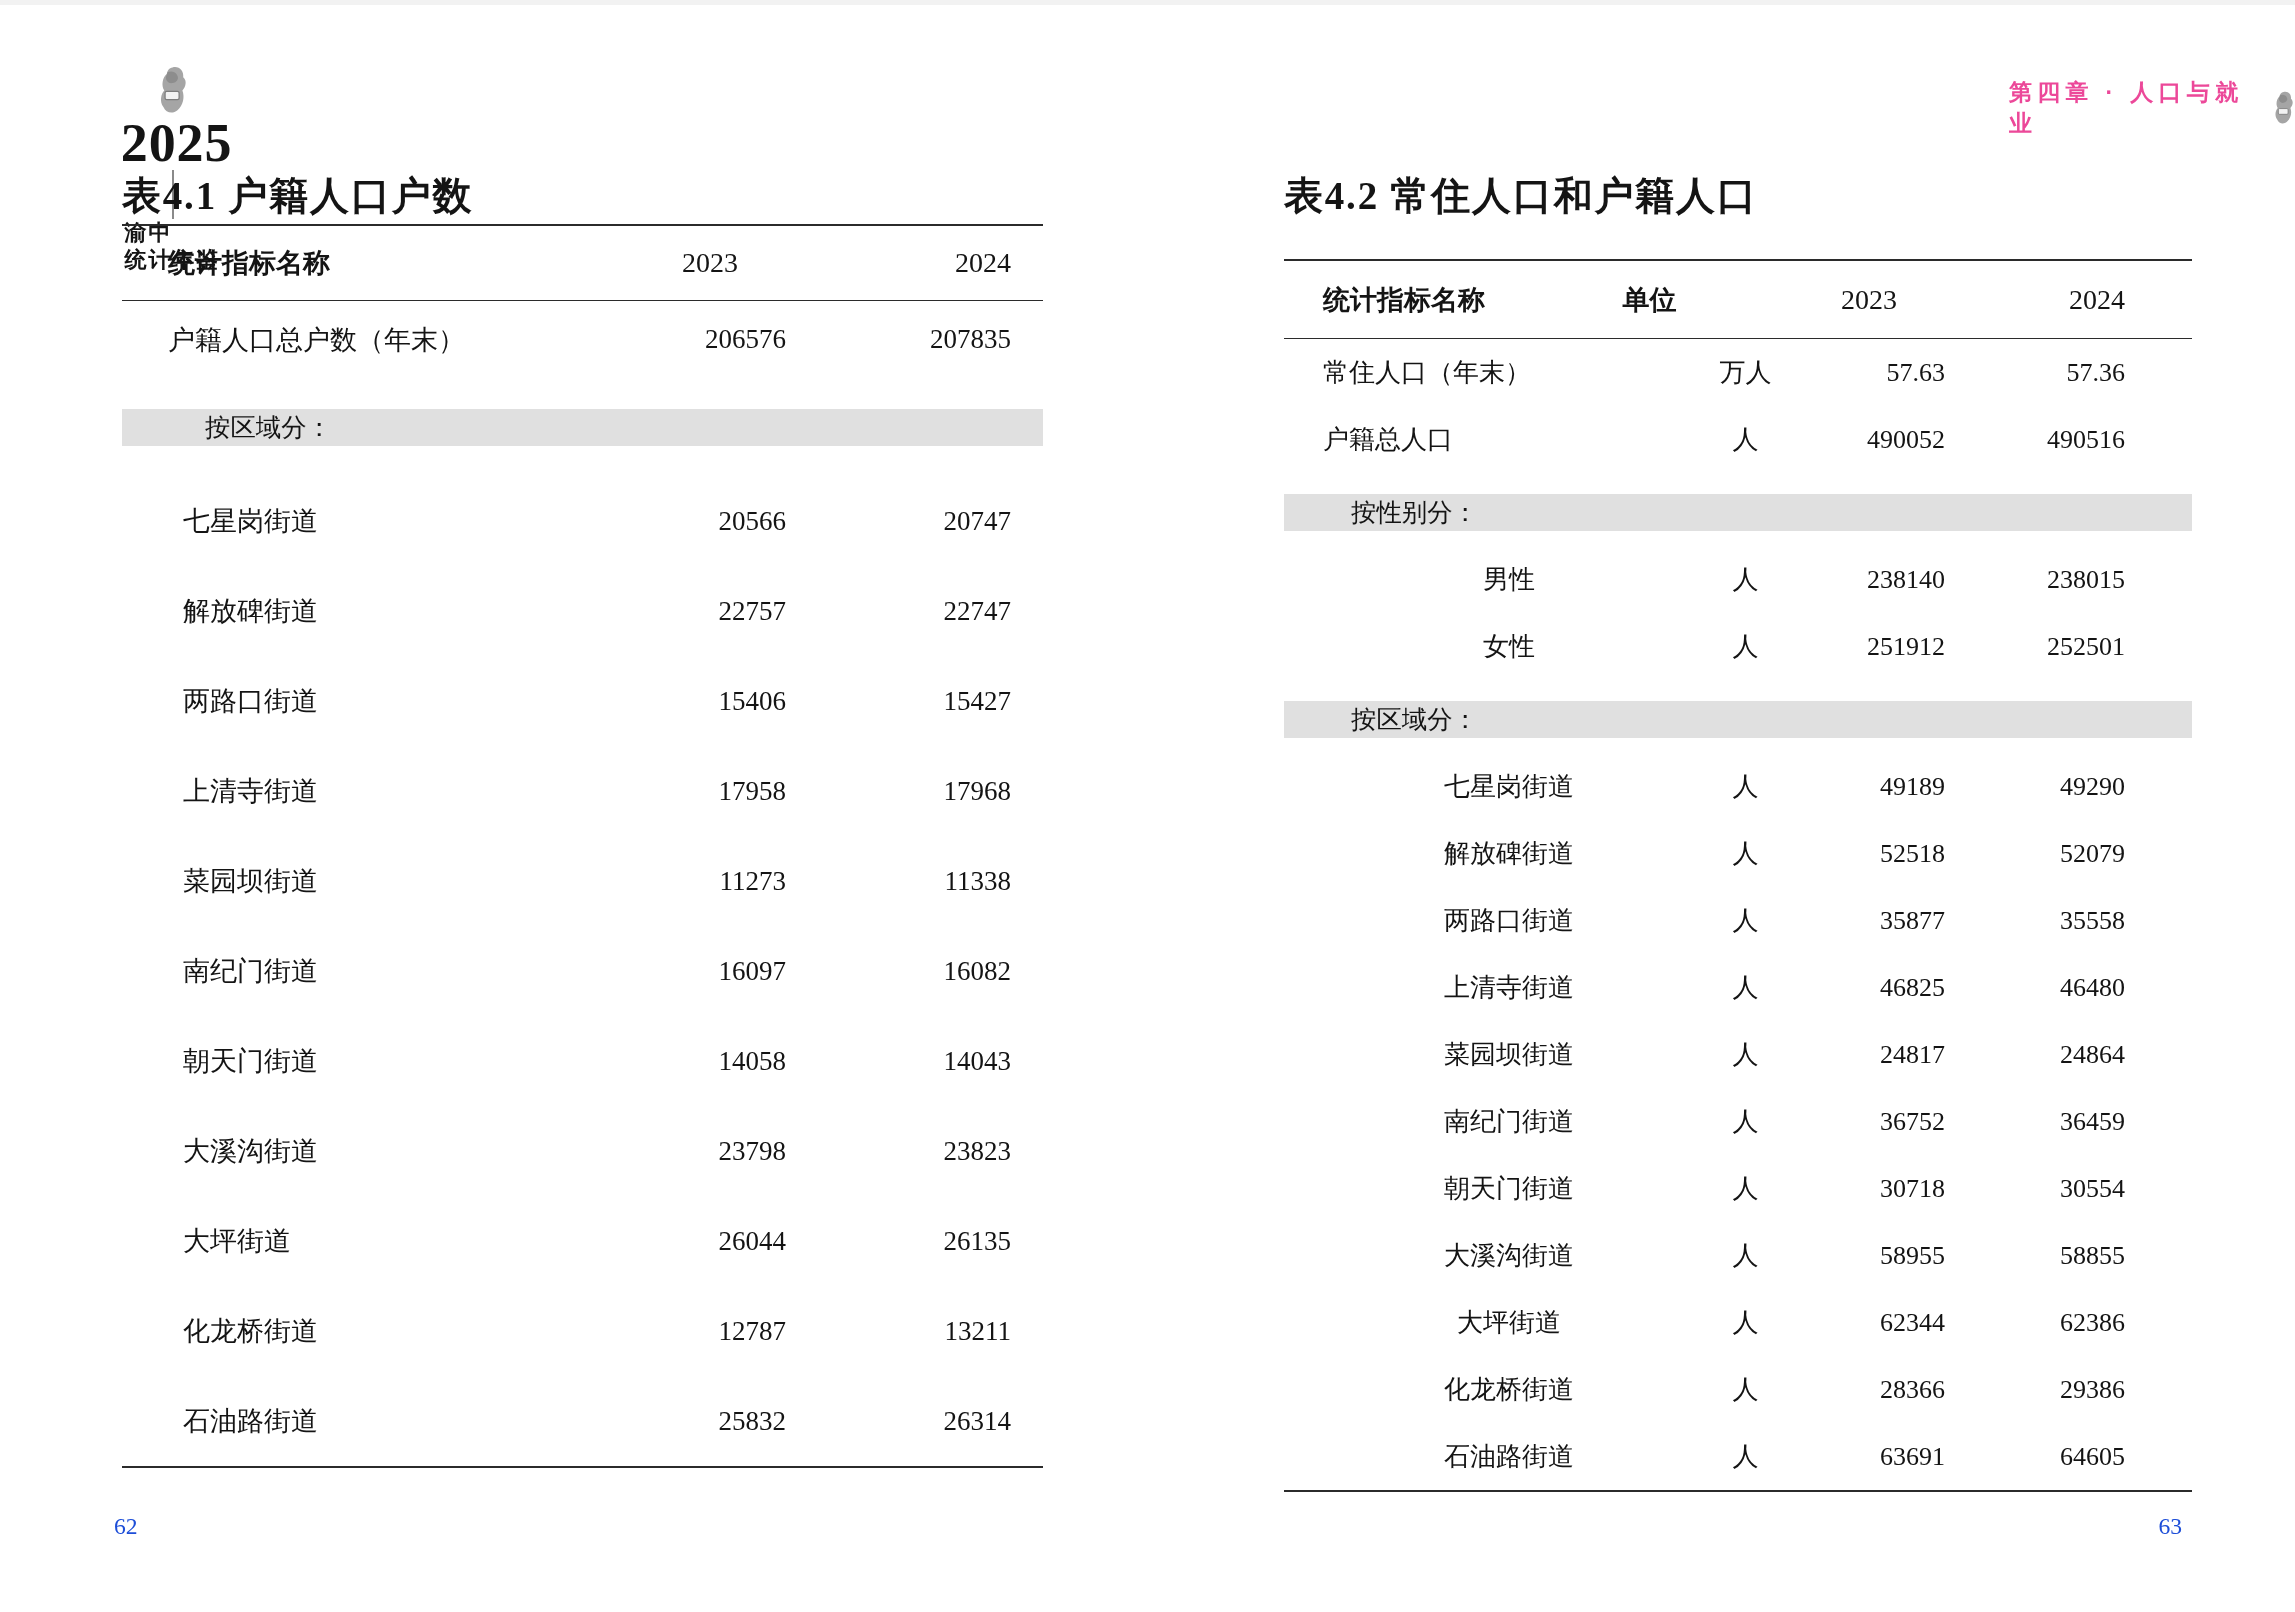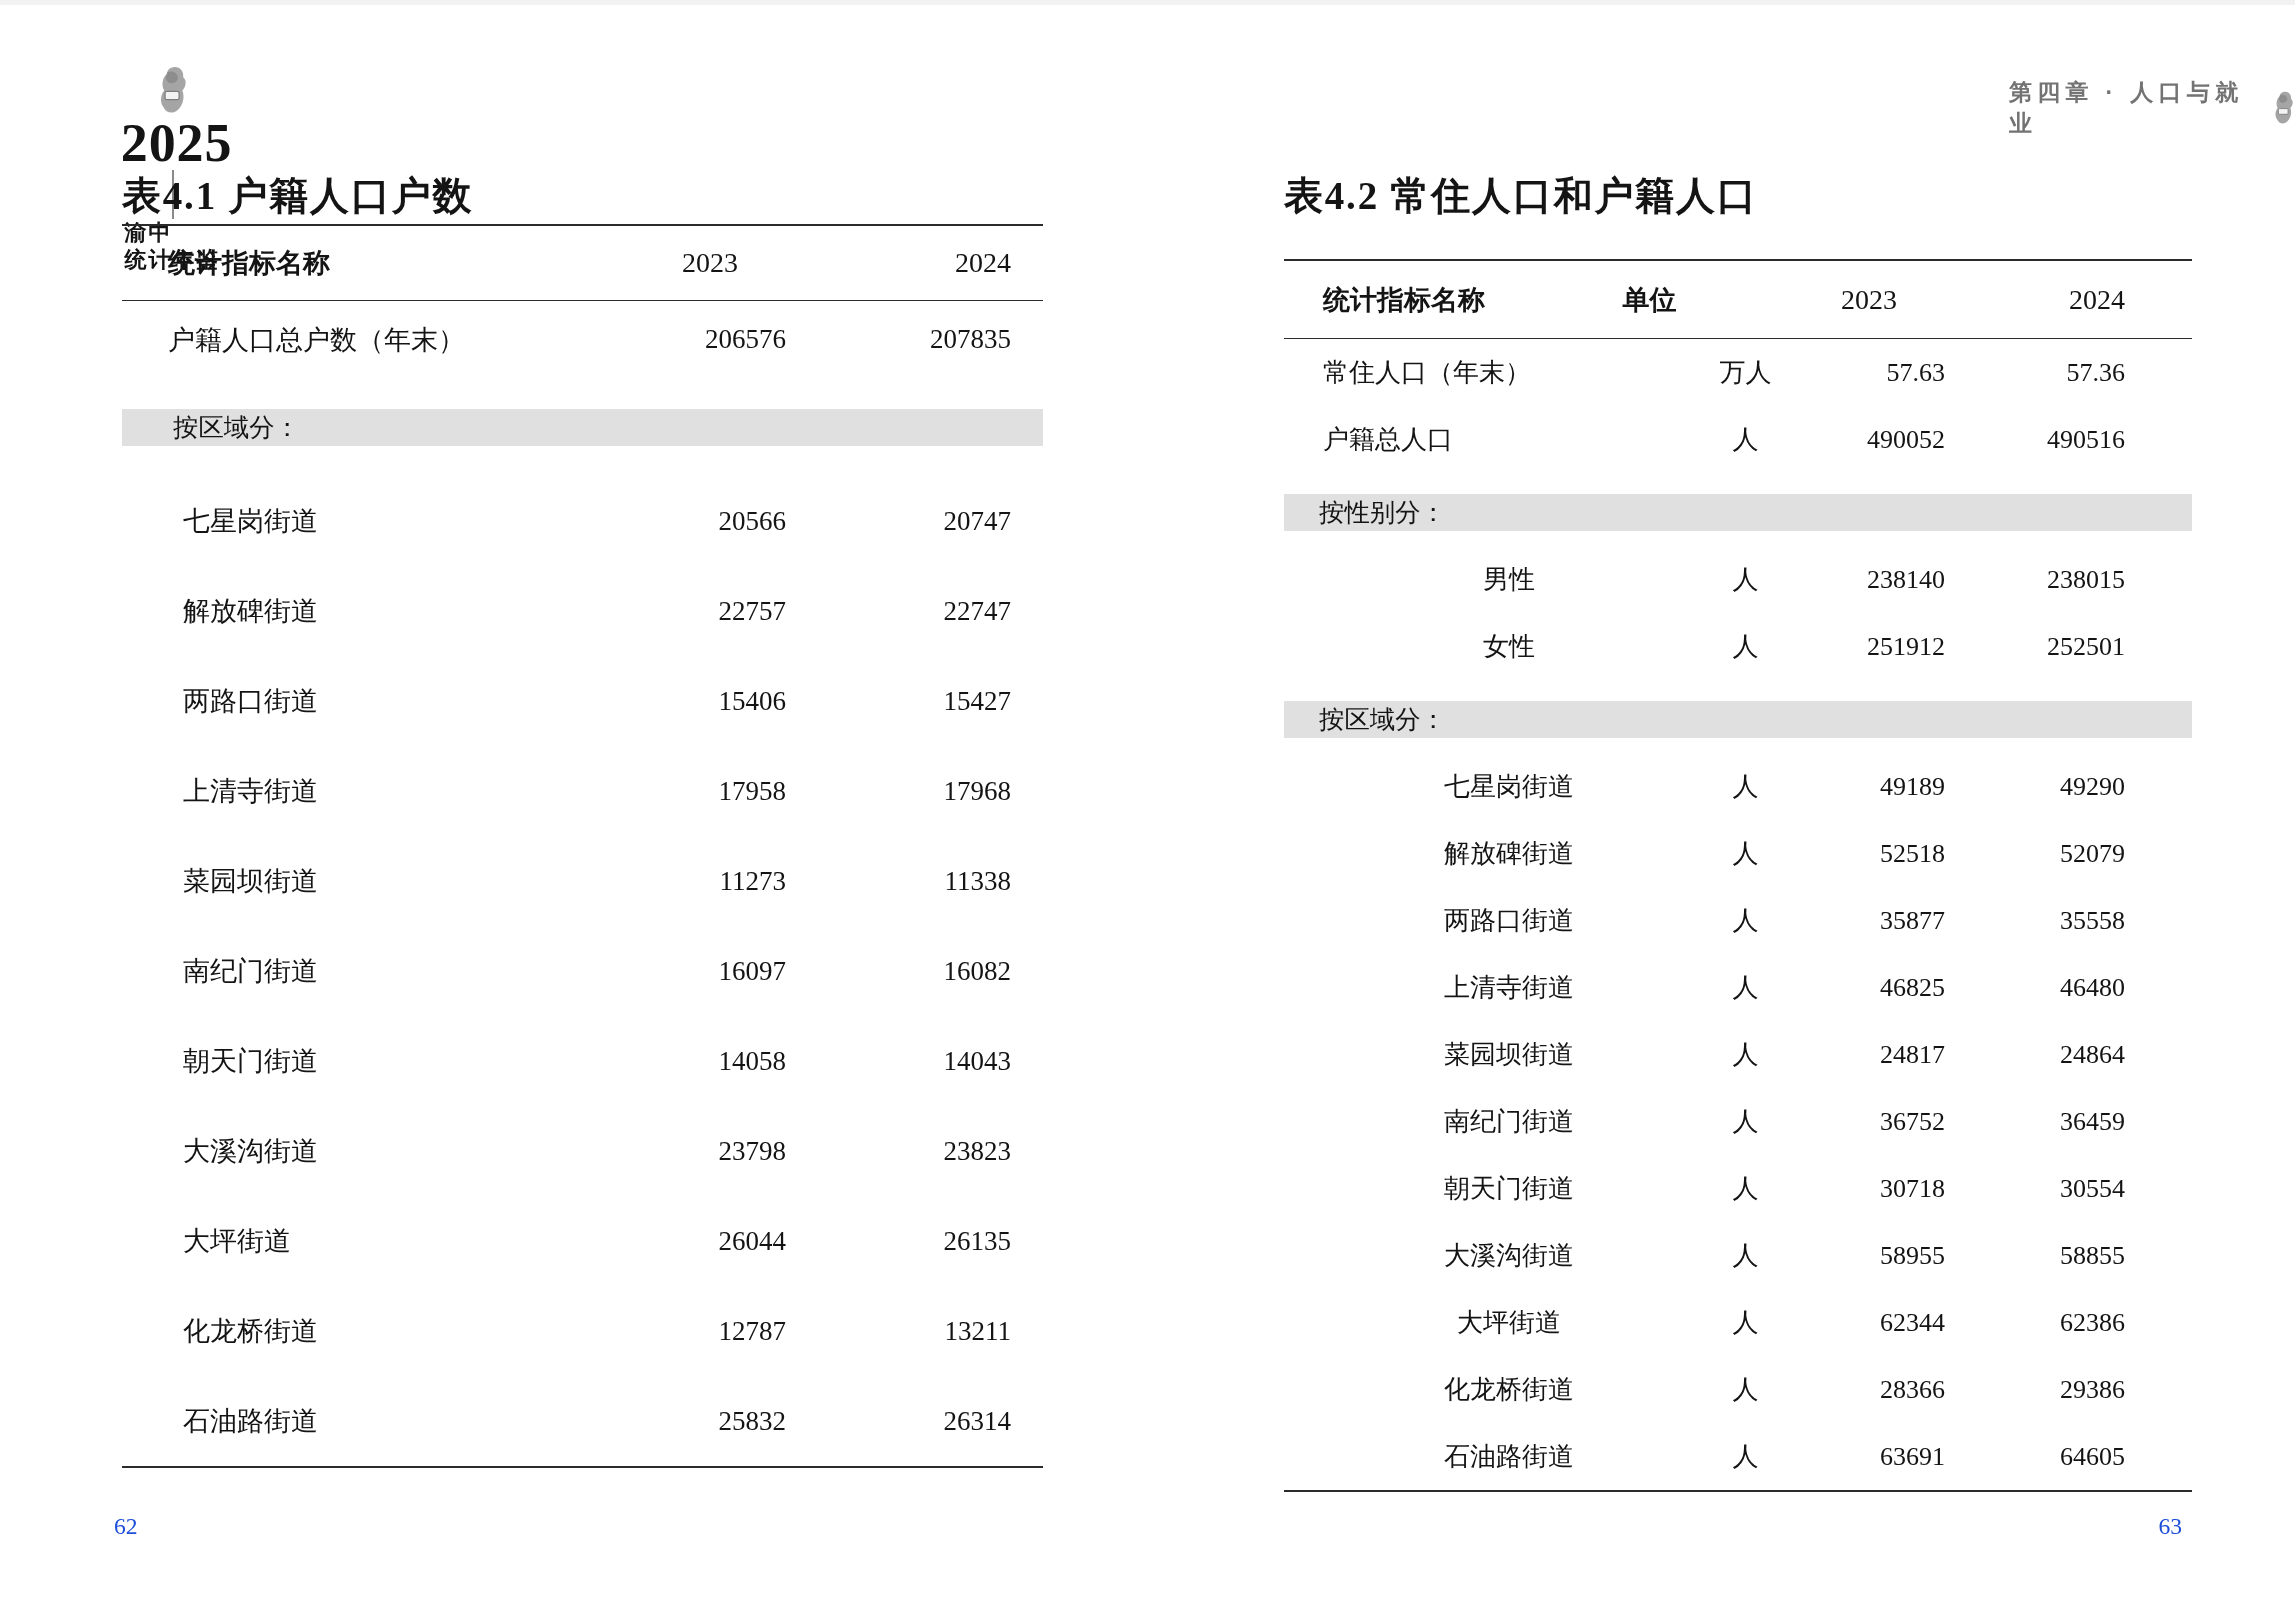--- a/index.html
+++ b/index.html
@@ -9,21 +9,21 @@
     overflow:hidden;border-top:5.3px solid #f2f2f2;box-sizing:border-box;
   }
   
   .hdr-logo{position:absolute;left:112px;top:60px;display:flex;align-items:center;flex-direction:column;}
   .seal{flex:0 0 auto;}
   .logo-year{font-size:54px;font-weight:bold;line-height:54px;letter-spacing:0.9px;margin-left:8.8px;}
   .logo-divider{width:1.8px;height:49px;background:#8a8a8a;margin:0 10.5px 0 12.3px;}
   .logo-cn{font-weight:bold;font-size:22px;line-height:27px;letter-spacing:1.8px;}
   .hdr-chapter{position:absolute;top:72px;left:2009px;display:flex;align-items:center;gap:7px;}
   .chapter-text{font-family:"Liberation Sans","DejaVu Sans",sans-serif;font-weight:bold;
-    font-size:23px;letter-spacing:5.3px;color:#737373;}
+    font-size:23px;letter-spacing:5.3px;color:#ec4899;}
   
   .col{position:absolute;top:166px;margin-left:10px;}
   .col-left{left:112px;width:921px;}
   .col-right{left:1274px;width:908px;}
   .tbl-title{font-size:39px;font-weight:bold;line-height:49px;letter-spacing:1.8px;}
   .unit-note{text-align:right;font-size:23.6px;line-height:30px;margin-top:6.1px;}
   
   .tbl{border-top:2.6px solid #2b2b2b;border-bottom:2.6px solid #2b2b2b;}
   .t1-top{margin-top:4.4px;}
   .t2-top{margin-top:39px;}
@@ -42,21 +42,21 @@
   .t1 .c.val{padding-right:32px;}
   .t2 .c.val{padding-right:67px;}
   .c.unit{text-align:center;}
   .row-head .c{font-size:27px;}
   .row-head .val{font-weight:normal;font-size:28px;}
   .t1 .row-total{height:77px;}
   .t2 .row-data{height:67px;}
   .t1 .street{height:90px;}
   .t2 .street{height:67px;}
   .sp35{height:31px;}.sp34{height:30px;}.sp24{height:21px;}.sp17{height:15px;}
-  .band{height:37px;background:#e0e0e0;display:flex;align-items:center;}
+  .band{height:37px;background:#e0e0e0;display:flex;align-items:center;padding-left:32px;}
   .band .band-label{font-size:25.4px;padding-left:51px;}
   .t2 .band .band-label{padding-left:35px;}
   
   .pagenum{position:absolute;top:1508px;font-size:23.6px;color:#1d4ed8;}
   .pn-left{left:114px;}
   .pn-right{left:2094px;width:88px;text-align:right;}
 </style>
 </head>
 <body>
 

